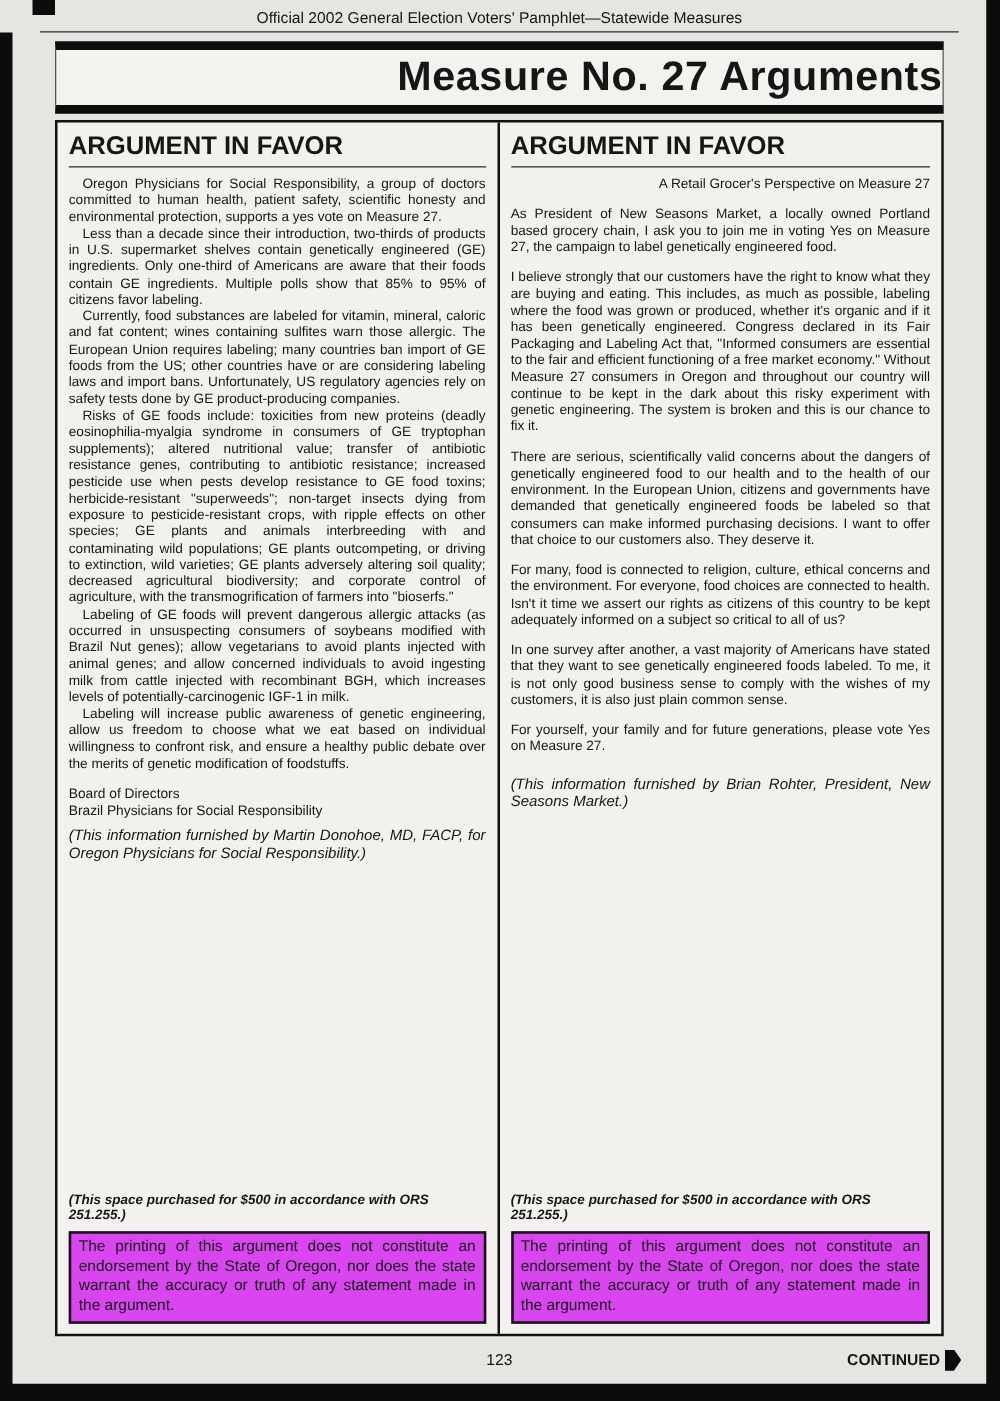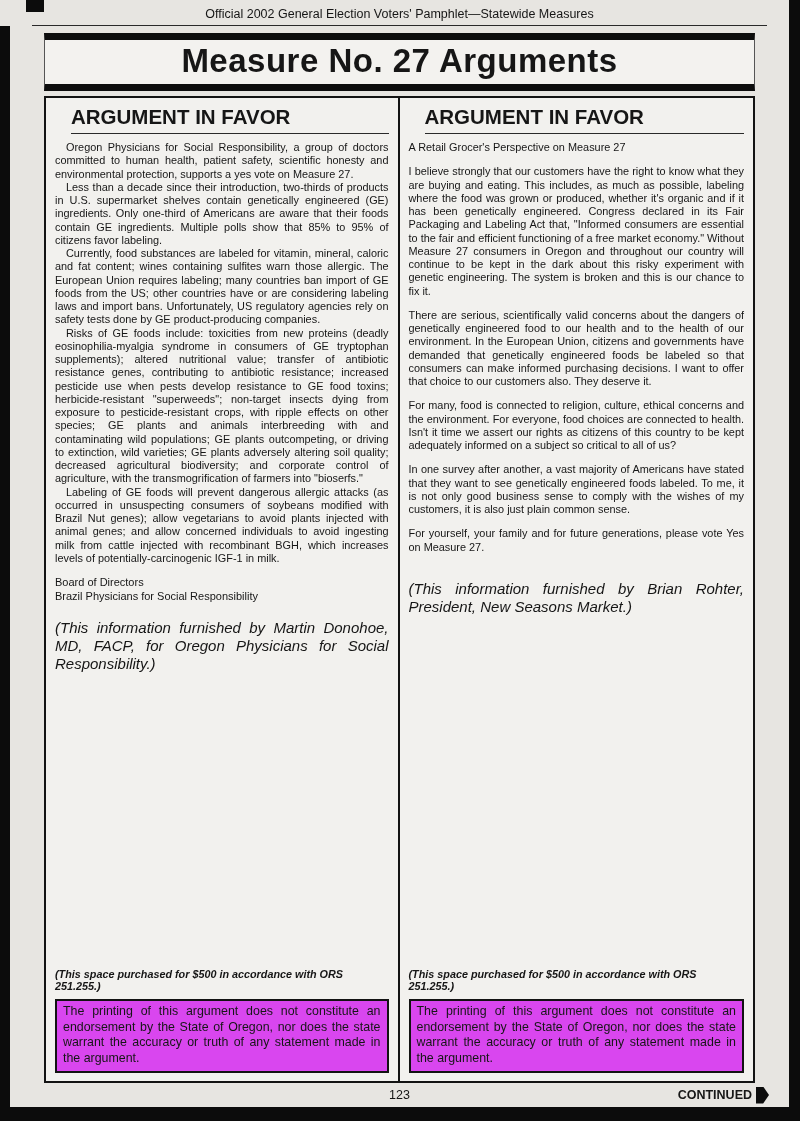--- a/index.html
+++ b/index.html
@@ -26,54 +26,54 @@
     text-align:center; font-size:12.5px; padding:7px 0 4px;
     border-bottom:1.5px solid #2a2a2a; margin:0 6px;
   }
 
   .title-box {
     margin:7px 18px 5px;
     border-top:7px solid #0d0d0d; border-bottom:7px solid #0d0d0d;
     border-left:1px solid #555; border-right:1px solid #555;
     background:#f3f2ef; text-align:center; padding:2px 0 4px;
   }
-  .title-box h1 { font-size:33px; font-weight:bold; letter-spacing:0.5px; }
+  .title-box h1 { font-size:33px; font-weight:bold; letter-spacing:0.5px;text-align:right; }
 
   .main-box {
     flex:1; margin:0 18px; border:2px solid #131313;
     background:#f2f1ee; display:flex; min-height:0;
   }
   .col { width:50%; display:flex; flex-direction:column; padding:5px 9px 8px; min-width:0; }
   .col-left { border-right:2px solid #131313; }
 
   .arg-heading {
     font-size:20.5px; font-weight:bold; padding:2px 0 4px;
-    border-bottom:1.5px solid #2a2a2a; margin-bottom:7px;margin-left:16px;
+    border-bottom:1.5px solid #2a2a2a; margin-bottom:7px;
   }
 
   .body-text { font-size:10.9px; line-height:1.215; text-align:justify; }
   .col-left .body-text p { text-indent:11px; }
   .col-right .body-text p { margin-bottom:11px; }
-  .subtitle { text-align:left; margin-bottom:11px; text-indent:0 !important; }
+  .subtitle { text-align:right; margin-bottom:11px; text-indent:0 !important; }
 
   .sig { margin-top:11px; font-size:11px; line-height:1.25; }
   .closing { font-size:11px; line-height:1.25; }
-  .furnished { margin-top:15px; font-style:italic; font-size:15px; line-height:1.22; text-align:justify; }
+  .furnished { margin-top:4px; font-style:italic; font-size:12px; line-height:1.22; text-align:justify; }
 
   .col-bottom { margin-top:auto; padding-top:10px; }
   .space-note {
     font-weight:bold; font-style:italic; font-size:10.8px;
     text-align:left; margin-bottom:7px;
   }
   .disclaimer-box {
     border:2px solid #131313; background:#d946ef;
     padding:3px 6px 5px; font-size:12.4px; line-height:1.25; text-align:justify;
   }
 
-  .footer { display:flex; align-items:center; height:24px; margin:0 4px; position:relative; }
+  .footer { display:flex; align-items:center; height:38px; margin:0 4px; position:relative; }
   .page-num { position:absolute; left:0; right:0; text-align:center; font-size:12.5px; }
   .continued { margin-left:auto; display:flex; align-items:center; gap:4px; font-weight:bold; font-size:12.5px; z-index:2;text-align:right; }
   .continued-arrow {
     width:13px; height:17px; background:#0c0c0c; display:inline-block;
     clip-path:polygon(0 0, 55% 0, 100% 50%, 55% 100%, 0 100%);
   }
 </style>
 </head>
 <body>
 
@@ -93,36 +93,38 @@
   <div class="main-box">
 
     <div class="col col-left">
       <div class="arg-heading">ARGUMENT IN FAVOR</div>
       <div class="body-text">
         <p>Oregon Physicians for Social Responsibility, a group of doctors committed to human health, patient safety, scientific honesty and environmental protection, supports a yes vote on Measure 27.</p>
         <p>Less than a decade since their introduction, two-thirds of products in U.S. supermarket shelves contain genetically engineered (GE) ingredients. Only one-third of Americans are aware that their foods contain GE ingredients. Multiple polls show that 85% to 95% of citizens favor labeling.</p>
         <p>Currently, food substances are labeled for vitamin, mineral, caloric and fat content; wines containing sulfites warn those allergic. The European Union requires labeling; many countries ban import of GE foods from the US; other countries have or are considering labeling laws and import bans. Unfortunately, US regulatory agencies rely on safety tests done by GE product-producing companies.</p>
         <p>Risks of GE foods include: toxicities from new proteins (deadly eosinophilia-myalgia syndrome in consumers of GE tryptophan supplements); altered nutritional value; transfer of antibiotic resistance genes, contributing to antibiotic resistance; increased pesticide use when pests develop resistance to GE food toxins; herbicide-resistant "superweeds"; non-target insects dying from exposure to pesticide-resistant crops, with ripple effects on other species; GE plants and animals interbreeding with and contaminating wild populations; GE plants outcompeting, or driving to extinction, wild varieties; GE plants adversely altering soil quality; decreased agricultural biodiversity; and corporate control of agriculture, with the transmogrification of farmers into "bioserfs."</p>
         <p>Labeling of GE foods will prevent dangerous allergic attacks (as occurred in unsuspecting consumers of soybeans modified with Brazil Nut genes); allow vegetarians to avoid plants injected with animal genes; and allow concerned individuals to avoid ingesting milk from cattle injected with recombinant BGH, which increases levels of potentially-carcinogenic IGF-1 in milk.</p>
+        <p>Labeling will increase public awareness of genetic engineering, allow us freedom to choose what we eat based on individual willingness to confront risk, and ensure a healthy public debate over the merits of genetic modification of foodstuffs.</p>
       </div>
       <div class="sig">
         <div>Board of Directors</div>
         <div>Brazil Physicians for Social Responsibility</div>
       </div>
       <div class="furnished">(This information furnished by Martin Donohoe, MD, FACP, for Oregon Physicians for Social Responsibility.)</div>
       <div class="col-bottom">
         <div class="space-note">(This space purchased for $500 in accordance with ORS 251.255.)</div>
         <div class="disclaimer-box">The printing of this argument does not constitute an endorsement by the State of Oregon, nor does the state warrant the accuracy or truth of any statement made in the argument.</div>
       </div>
     </div>
 
     <div class="col col-right">
       <div class="arg-heading">ARGUMENT IN FAVOR</div>
       <div class="body-text">
         <p class="subtitle">A Retail Grocer's Perspective on Measure 27</p>
+        <p>As President of New Seasons Market, a locally owned Portland based grocery chain, I ask you to join me in voting Yes on Measure 27, the campaign to label genetically engineered food.</p>
         <p>I believe strongly that our customers have the right to know what they are buying and eating. This includes, as much as possible, labeling where the food was grown or produced, whether it's organic and if it has been genetically engineered. Congress declared in its Fair Packaging and Labeling Act that, "Informed consumers are essential to the fair and efficient functioning of a free market economy." Without Measure 27 consumers in Oregon and throughout our country will continue to be kept in the dark about this risky experiment with genetic engineering. The system is broken and this is our chance to fix it.</p>
         <p>There are serious, scientifically valid concerns about the dangers of genetically engineered food to our health and to the health of our environment. In the European Union, citizens and governments have demanded that genetically engineered foods be labeled so that consumers can make informed purchasing decisions. I want to offer that choice to our customers also. They deserve it.</p>
         <p>For many, food is connected to religion, culture, ethical concerns and the environment. For everyone, food choices are connected to health. Isn't it time we assert our rights as citizens of this country to be kept adequately informed on a subject so critical to all of us?</p>
         <p>In one survey after another, a vast majority of Americans have stated that they want to see genetically engineered foods labeled. To me, it is not only good business sense to comply with the wishes of my customers, it is also just plain common sense.</p>
         <p>For yourself, your family and for future generations, please vote Yes on Measure 27.</p>
       </div>
       <div class="closing">
       </div>
       <div class="furnished">(This information furnished by Brian Rohter, President, New Seasons Market.)</div>
       <div class="col-bottom">

